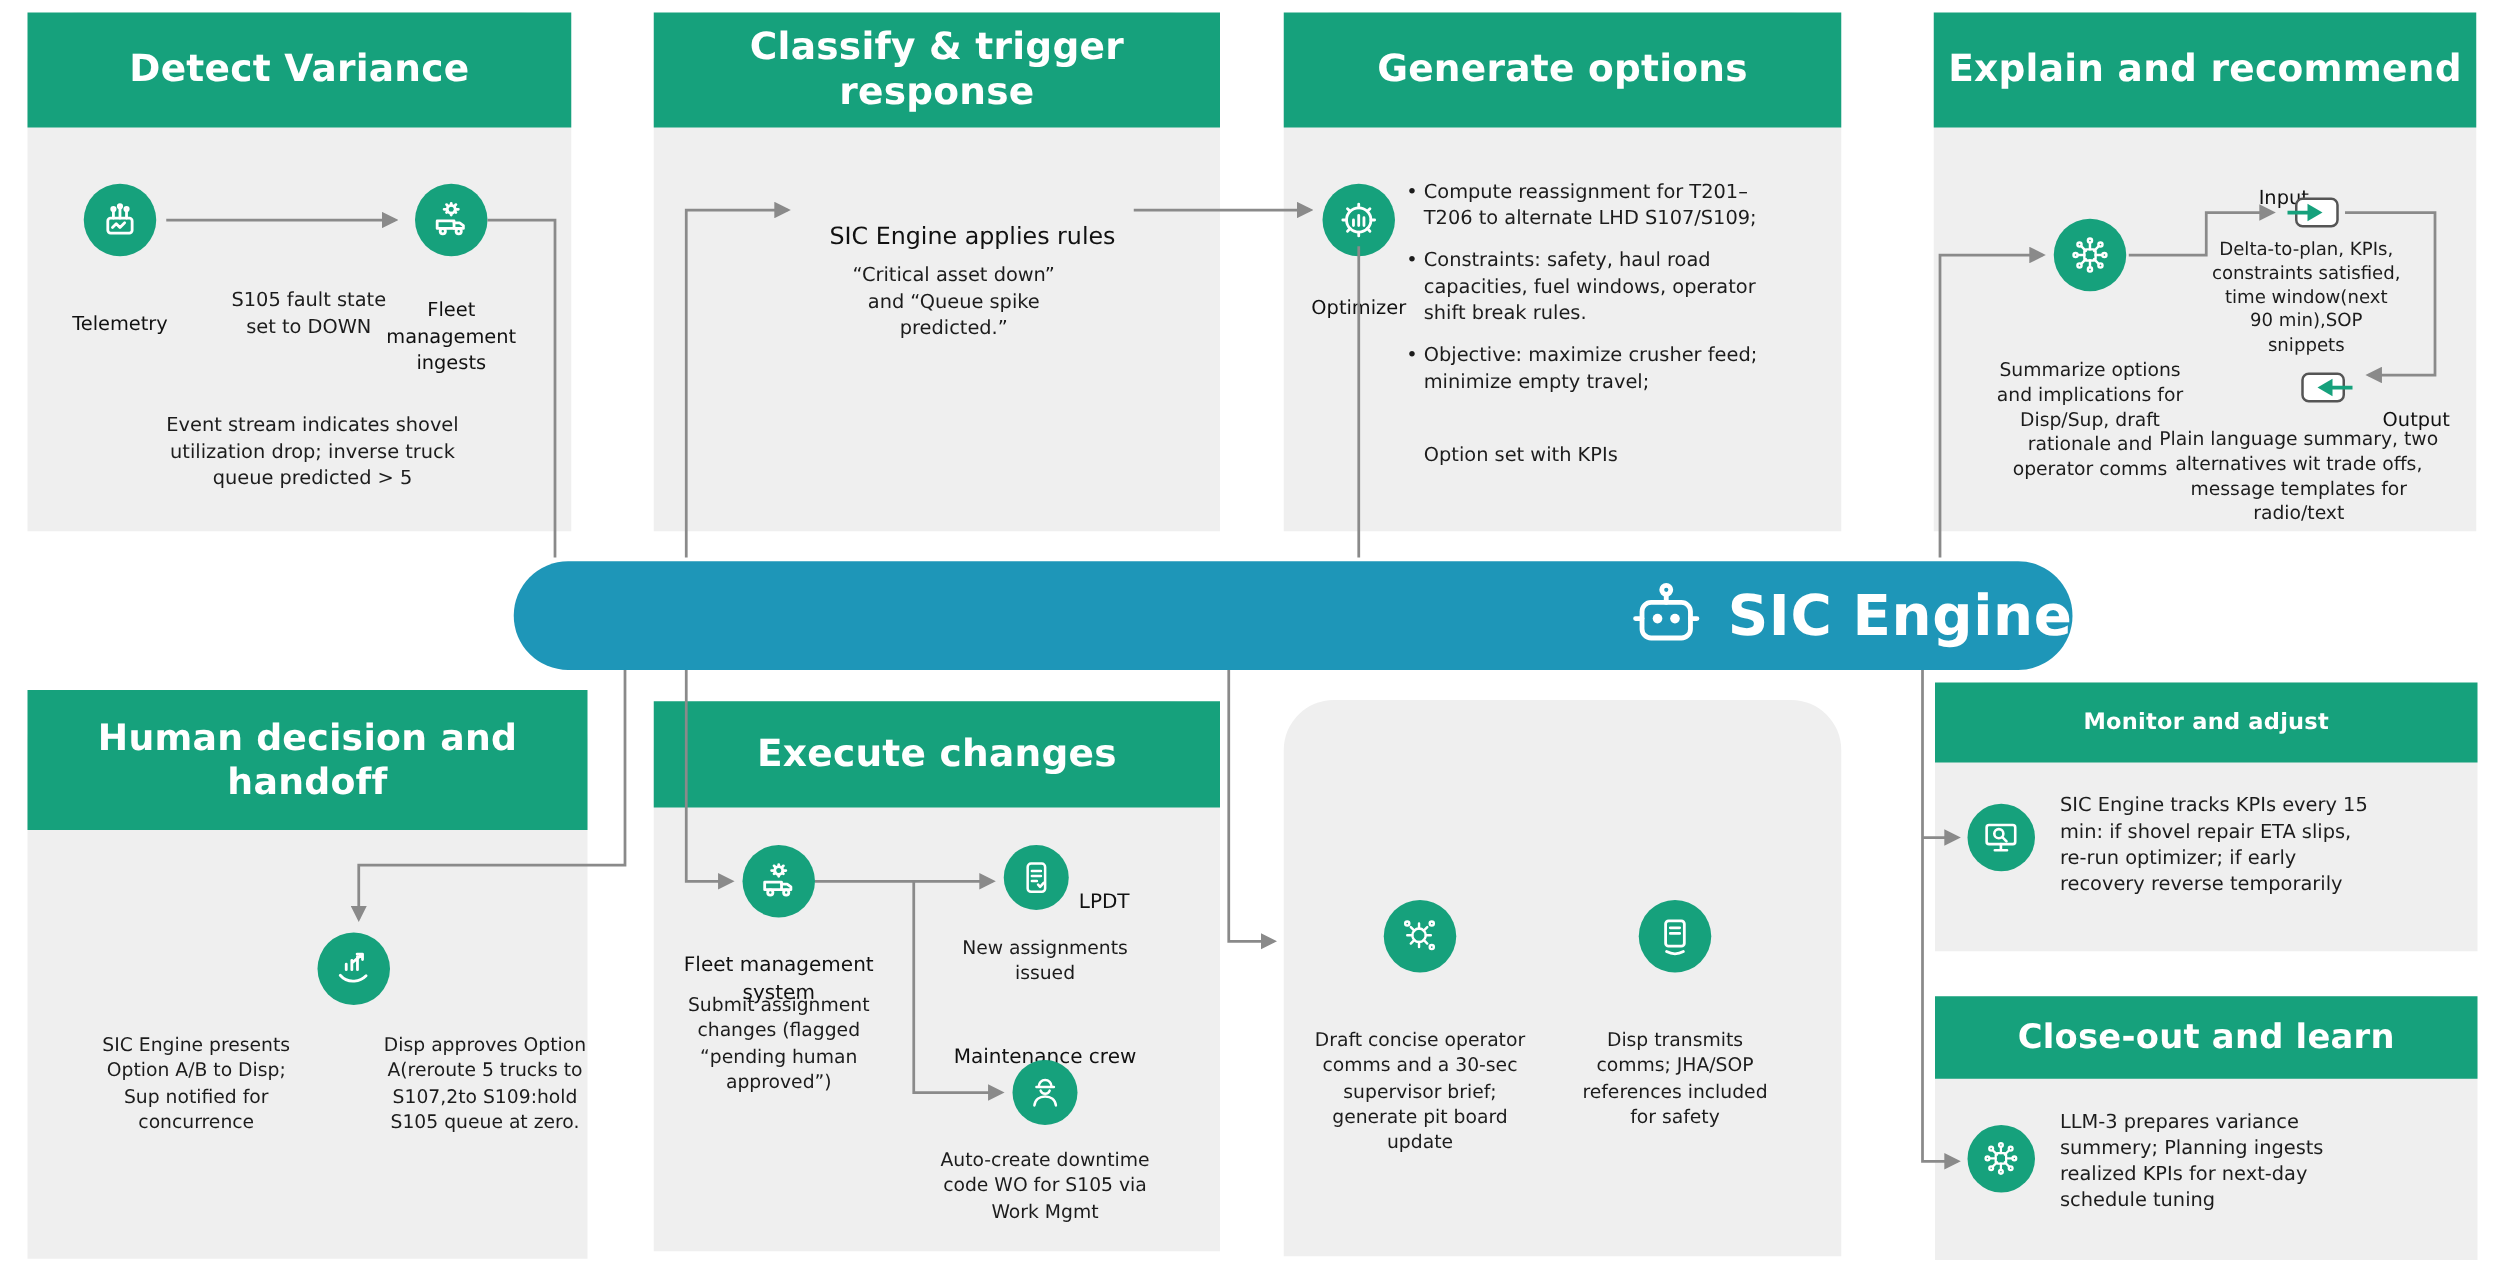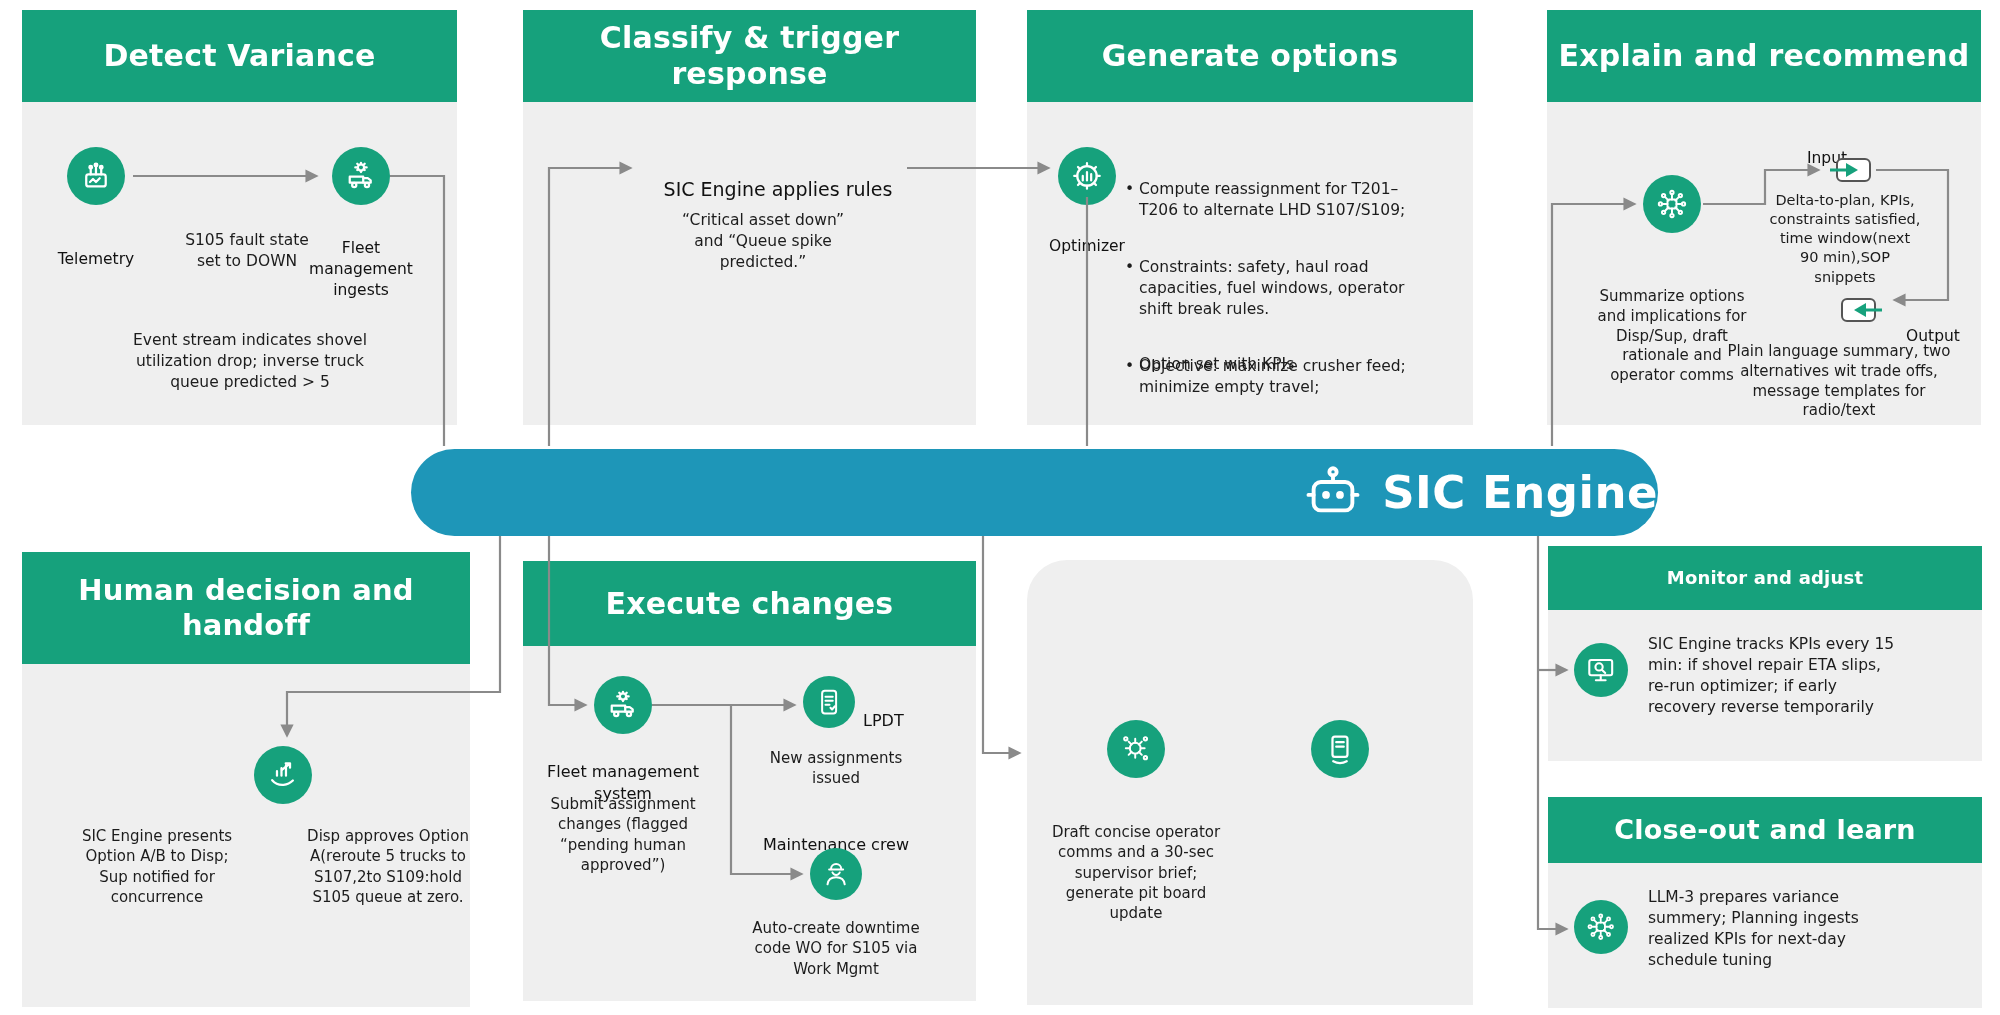--- a/index.html
+++ b/index.html
@@ -8,21 +8,21 @@
   .panel{position:absolute;background:#EFEFEF;border-radius:40px 40px 0 0;z-index:1;}
   .ph{background:#16A17C;color:#fff;font-weight:bold;display:flex;align-items:center;justify-content:center;
       text-align:center;white-space:pre-line;line-height:1.2;letter-spacing:.2px;}
   .t{position:absolute;white-space:pre-line;font-size:15.5px;line-height:1.35;text-align:center;color:#1c1c1c;}
   .lbl{font-weight:normal;color:#111;margin-top:19px;}
   .left{text-align:left;}
   .icn{position:absolute;border-radius:50%;background:#16A17C;display:flex;align-items:center;justify-content:center;}
   .icn svg{width:62%;height:62%;stroke:#fff;fill:none;stroke-width:1.5;stroke-linecap:round;stroke-linejoin:round;}
   .boxicon{position:absolute;}
   .bullets{position:absolute;list-style:none;margin:0;padding:0;font-size:15.5px;line-height:1.35;color:#1c1c1c;}
-  .bullets li{position:relative;padding-left:16px;margin-bottom:13px;white-space:pre-line;text-align:left;margin-top:36px;}
+  .bullets li{position:relative;padding-left:16px;margin-bottom:13px;white-space:pre-line;text-align:left;}
   .bullets li::before{content:"•";position:absolute;left:2px;top:0;}
   .engine{position:absolute;left:411px;top:449px;width:1247px;height:87px;border-radius:44px;background:#1E96B8;
           display:flex;align-items:center;justify-content:flex-end;gap:18px;z-index:2;}
   .engine .etitle{color:#fff;font-weight:bold;font-size:45px;letter-spacing:.5px;}
   .eicon svg{width:62px;height:62px;stroke:#fff;fill:none;stroke-width:1.5;stroke-linecap:round;stroke-linejoin:round;}
   .wires{position:absolute;left:0;top:0;z-index:20;pointer-events:none;}
   .ln{stroke:#8A8A8A;stroke-width:2.2;fill:none;}
 </style>
 </head>
 <body>
@@ -217,20 +217,24 @@
           <rect x="7" y="3.8" width="10" height="13.5" rx="1.6"></rect>
           <path d="M9.5 7.5h5 M9.5 10.5h5"></path>
           <path d="M7.5 20.2c3 1.6 6 1.6 9 0"></path>
         </svg>
     </div>
     <div class="t" style="left:4px;top:262px;width:210px;font-size:15px">Draft concise operator
 comms and a 30-sec
 supervisor brief;
 generate pit board
 update</div>
+    <div class="t" style="left:208px;top:262px;width:210px;font-size:15px">Disp transmits
+comms; JHA/SOP
+references included
+for safety</div>
   </section>
 
   <section class="panel" style="left:1548px;top:546px;width:434px;height:215px">
     <header class="ph" style="height:64px;font-size:18px">Monitor and adjust</header>
     <div class="icn" style="left:26px;top:97px;width:54px;height:54px">
       <svg viewBox="0 0 24 24">
           <rect x="3.8" y="5" width="16.4" height="11" rx="1.4"></rect>
           <path d="M12 16v3 M8.5 19.5h7"></path>
           <circle cx="10.8" cy="10" r="2.6"></circle>
           <path d="M12.8 12l2.4 2.4"></path>

